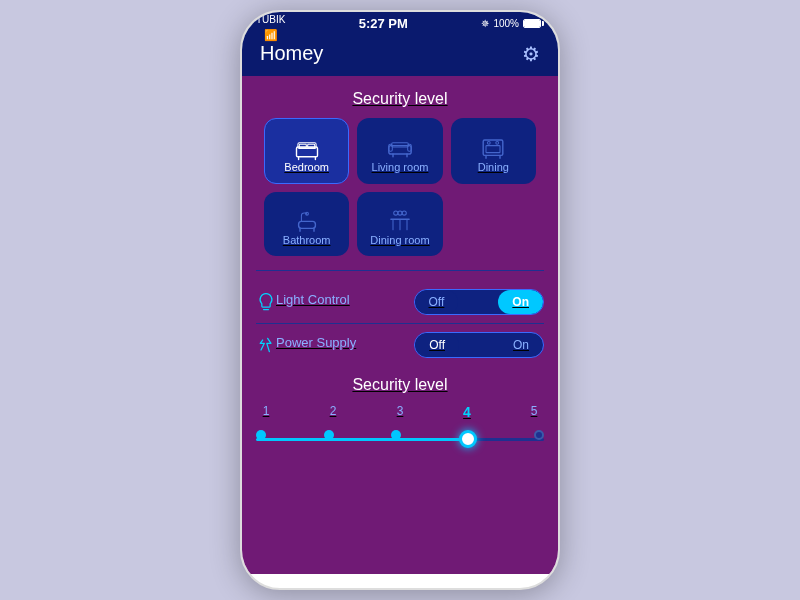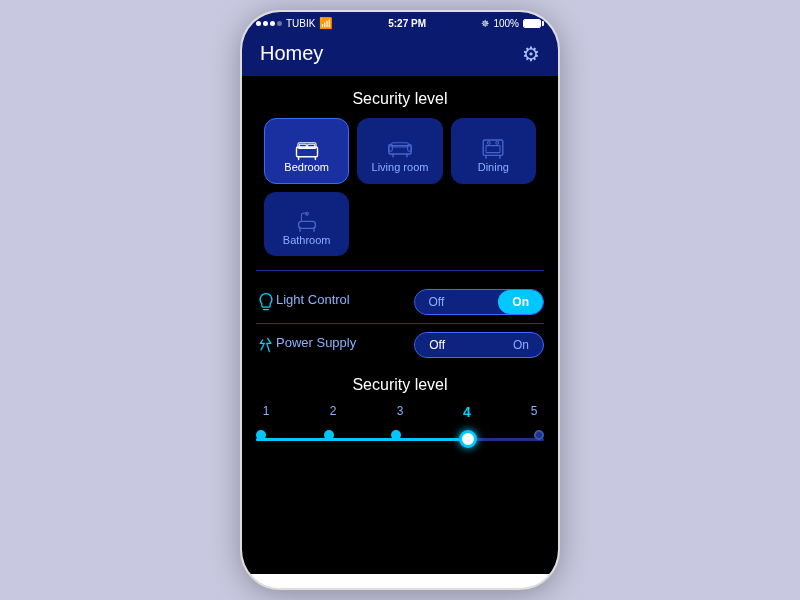--- a/index.html
+++ b/index.html
@@ -25,45 +25,46 @@
     .status-bar {
       background: #0a1a6e;
       color: #fff;
       display: flex;
       justify-content: space-between;
       align-items: center;
       padding: 4px 14px;
       font-size: 10px;
       height: 22px;
     }
-    .status-left { display: flex; align-items: center; gap: 4px; }
+    .status-left { display: flex; align-items: center; gap: 4px; flex-direction: column; }
     .status-dots { display: flex; gap: 2px; }
     .status-dot { width: 5px; height: 5px; background: #fff; border-radius: 50%; }
-    .status-center { font-size: 10px; font-weight: 600; }
+    .status-center { font-size: 13px; font-weight: 600; }
     .status-right { display: flex; align-items: center; gap: 4px; font-size: 10px; }
     .battery-icon { display: flex; align-items: center; gap: 1px; }
     .battery-body { width: 18px; height: 9px; border: 1.5px solid #fff; border-radius: 2px; position: relative; }
     .battery-fill { width: 100%; height: 100%; background: #fff; border-radius: 1px; }
     .battery-tip { width: 2px; height: 5px; background: #fff; border-radius: 0 1px 1px 0; }
 
     .header {
       background: #0a1a6e;
       display: flex;
       justify-content: space-between;
       align-items: flex-start;
       padding: 8px 18px 10px;
     }
     .header-title { color: #fff; font-size: 20px; font-weight: 400; }
     .gear-icon { color: #aac0ff; font-size: 20px; }
 
     .content {
-      background: #000000;
+      background: #701a75;
       flex: 1;
       height: calc(100% - 78px);
       overflow: hidden;
+      text-decoration: underline;
     }
 
     .section-title {
       color: #fff;
       text-align: center;
       font-size: 16px;
       font-weight: 300;
       padding: 14px 0 10px;
     }
 
@@ -298,20 +299,32 @@
           <rect x="8" y="22" width="24" height="10" rx="4" fill="none" stroke="#4466cc" stroke-width="2"></rect>
           <path d="M12 22 V14 Q12 10 16 10 H18 Q20 10 20 13" fill="none" stroke="#4466cc" stroke-width="1.5"></path>
           <circle cx="20" cy="11" r="2" fill="none" stroke="#4466cc" stroke-width="1.5"></circle>
           <line x1="10" y1="32" x2="10" y2="36" stroke="#4466cc" stroke-width="2" stroke-linecap="round"></line>
           <line x1="30" y1="32" x2="30" y2="36" stroke="#4466cc" stroke-width="2" stroke-linecap="round"></line>
         </svg>
         <span class="room-label">Bathroom</span>
       </div>
 
 
+      <div class="room-card">
+        <svg class="icon-svg" viewBox="0 0 40 40" fill="none">
+          <circle cx="14" cy="10" r="3" fill="none" stroke="#4466cc" stroke-width="1.5"></circle>
+          <circle cx="26" cy="10" r="3" fill="none" stroke="#4466cc" stroke-width="1.5"></circle>
+          <circle cx="20" cy="10" r="3" fill="none" stroke="#4466cc" stroke-width="1.5"></circle>
+          <rect x="6" y="18" width="28" height="2" rx="1" fill="#4466cc"></rect>
+          <line x1="10" y1="20" x2="10" y2="34" stroke="#4466cc" stroke-width="1.5" stroke-linecap="round"></line>
+          <line x1="20" y1="20" x2="20" y2="34" stroke="#4466cc" stroke-width="1.5" stroke-linecap="round"></line>
+          <line x1="30" y1="20" x2="30" y2="34" stroke="#4466cc" stroke-width="1.5" stroke-linecap="round"></line>
+        </svg>
+        <span class="room-label">Dining room</span>
+      </div>
     </div>
 
     <div class="divider"></div>
 
     <div class="controls">
 
       <div class="control-row">
         <div class="control-left">
           <svg class="control-icon-svg" viewBox="0 0 24 24" fill="none">
             <path d="M12 2a7 7 0 0 1 5.5 11.4l-0.5 0.7V17a1 1 0 0 1-1 1H8a1 1 0 0 1-1-1v-2.9l-0.5-0.7A7 7 0 0 1 12 2z" fill="none" stroke="#00d4ff" stroke-width="1.5"></path>

